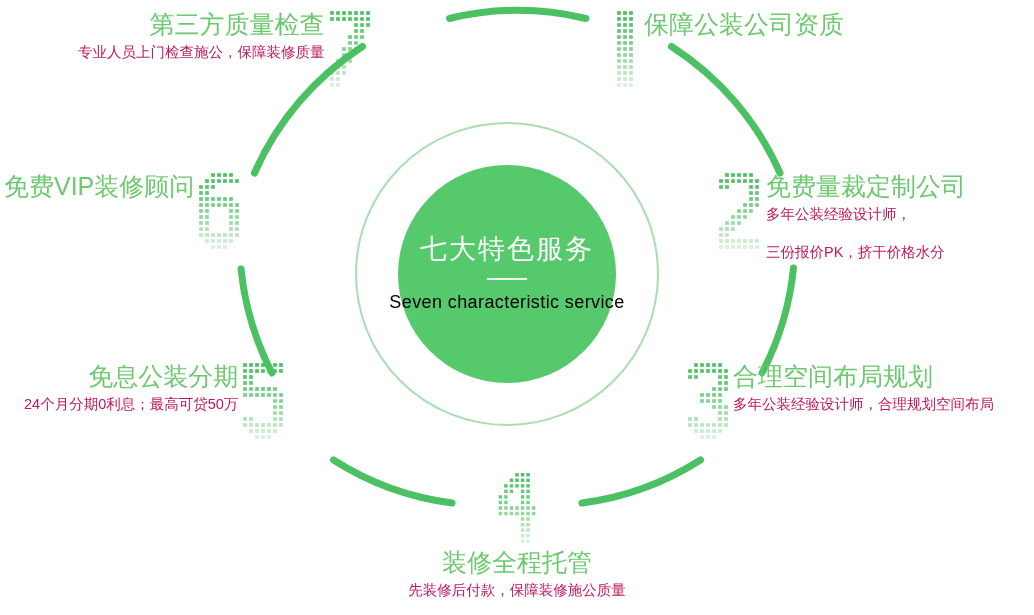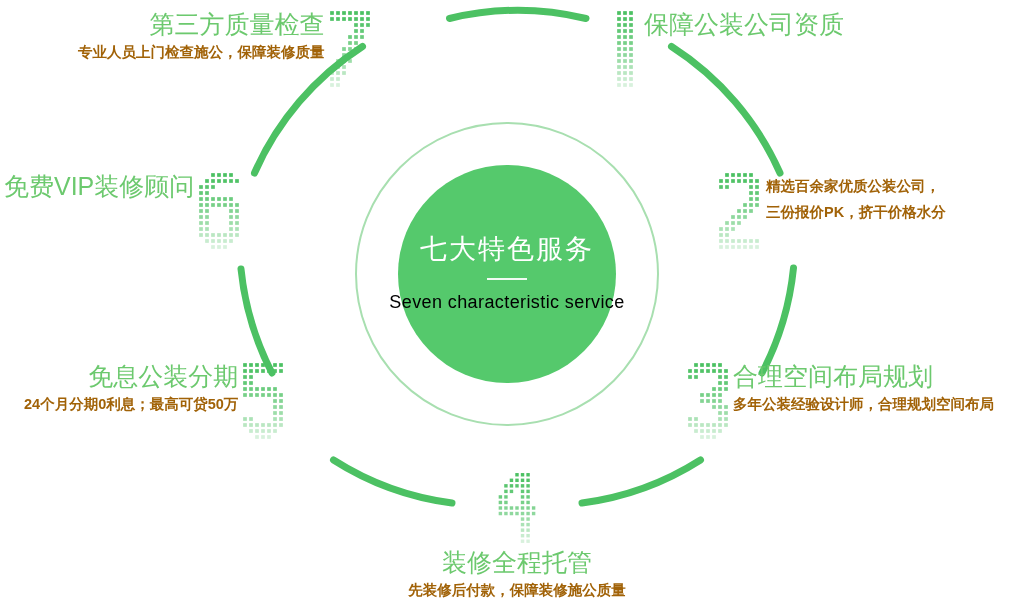--- a/index.html
+++ b/index.html
@@ -89,28 +89,27 @@
     justify-content: flex-end;
   }
   .title {
     font-size: 25px;
     color: #6cc96e;
     line-height: 1.12;
     white-space: nowrap;
   }
   .desc {
     font-size: 14.5px;
-    color: #a16207;
+    color: #be185d;
     line-height: 1.55;
     white-space: nowrap;
     margin-top: 3px;
-    font-weight: bold;
   }
   .desc.second {
-    margin-top: 4px;
+    margin-top: 16px;
   }
 
   .align-right .title,
   .align-right .desc { text-align: right; }
   .align-right .texts { align-items: flex-end; }
 
   .align-center .texts { align-items: center; }
   .align-center .title,
   .align-center .desc { text-align: center; }
 
@@ -252,21 +251,22 @@
               <rect x="13.14" y="73.14" width="3.72" height="3.72" fill="#4cc163" opacity="0.220"></rect>
               <rect x="19.14" y="73.14" width="3.72" height="3.72" fill="#4cc163" opacity="0.220"></rect>
               <rect x="25.14" y="73.14" width="3.72" height="3.72" fill="#4cc163" opacity="0.220"></rect>
               <rect x="31.14" y="73.14" width="3.72" height="3.72" fill="#4cc163" opacity="0.220"></rect>
               <rect x="37.14" y="73.14" width="3.72" height="3.72" fill="#4cc163" opacity="0.220"></rect>
               <rect x="43.14" y="73.14" width="3.72" height="3.72" fill="#4cc163" opacity="0.220"></rect>
             </g>
           </svg>
       </div>
       <div class="texts">
-        <div class="desc">精选百余家优质公装公司，</div>
+        <div class="title">免费量裁定制公司</div>
+        <div class="desc">多年公装经验设计师，</div>
         <div class="desc second">三份报价PK，挤干价格水分</div>
       </div>
     </div>
   </div>
 
   <div class="item" style="left:683px; top:362px;">
     <div class="row">
       <div class="numeral">
         <svg width="50" height="78" viewBox="0 0 50 78">
             <g class="glyph">

